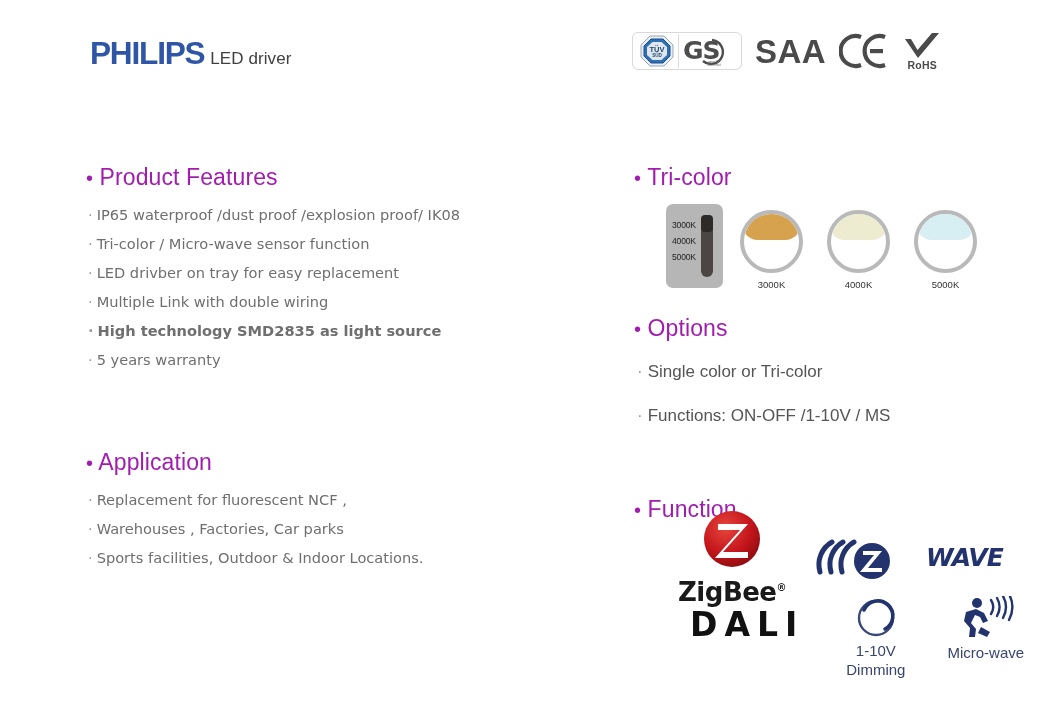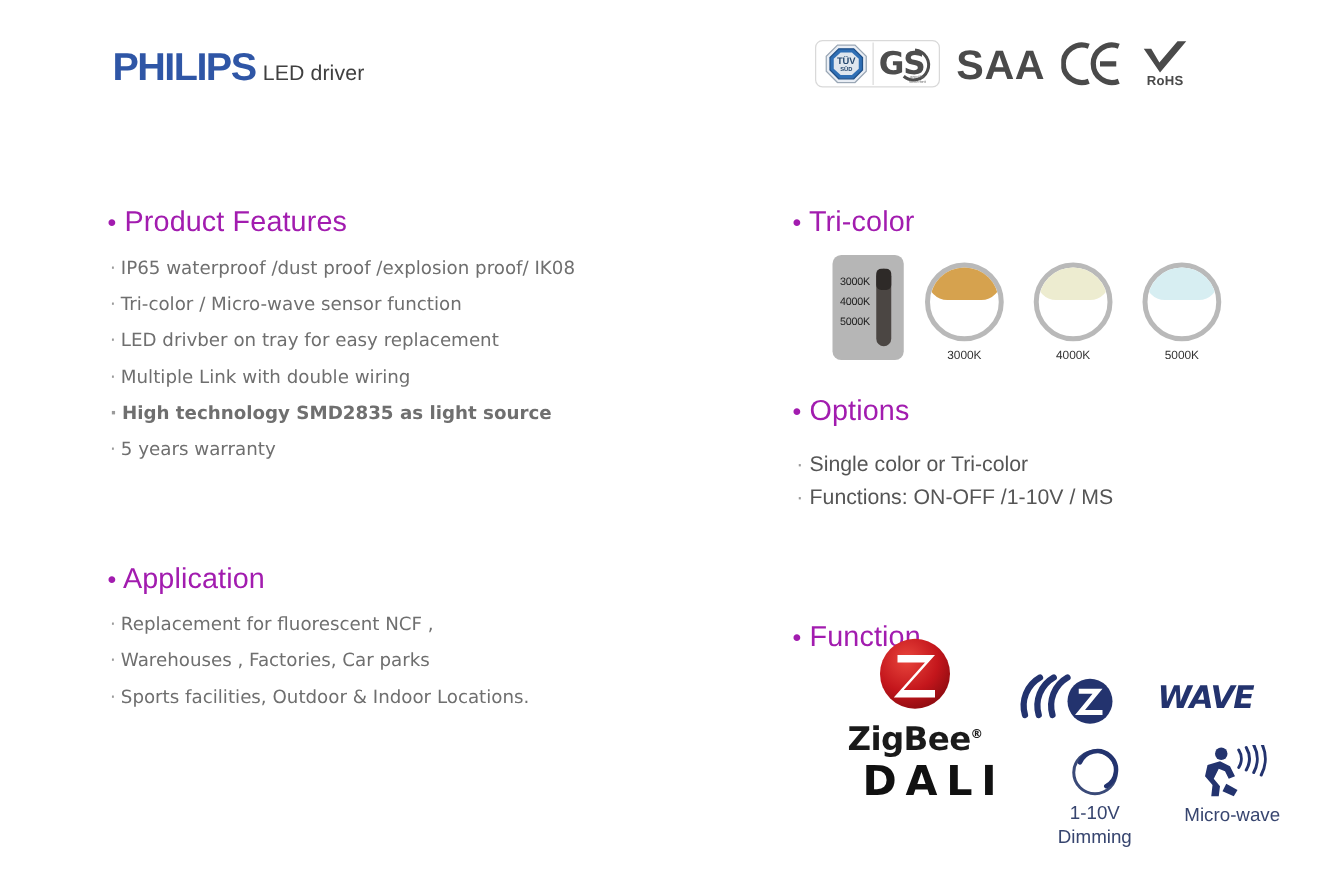--- a/index.html
+++ b/index.html
@@ -48,25 +48,24 @@
     display: flex;
     align-items: center;
     gap: 13px;
     height: 50px;
   }
   .tuv-gs-box {
     display: flex;
     align-items: center;
     border: 1px solid #d9d9d9;
     border-radius: 6px;
-    padding: 2px 2px 2px 3px;
+    padding: 2px 12px 2px 3px;
     height: 38px;
     box-sizing: border-box;
     gap: 2px;
-    margin-left: 20px;
   }
   .tuv-cell {
     width: 42px; height: 34px;
     display: flex; align-items: center; justify-content: center;
     border-right: 1px solid #dcdcdc;
   }
   .gs-cell {
     width: 48px; height: 34px;
     display: flex; align-items: center; justify-content: center;
   }
@@ -375,21 +374,21 @@
       <div class="swatch-cap">5000K</div>
     </div>
   </div>
 
   <div class="h-section" style="left:634px; top:315px;">
     <span class="dot">•</span>
     <span>Options</span>
   </div>
 
   <div class="opt-list" style="left:637px; top:362px;">
-    <div class="row" style="margin-bottom:6px;">
+    <div class="row" style="margin-bottom:24px;">
       <span class="mid">·</span><span>Single color or Tri-color</span>
     </div>
     <div class="row">
       <span class="mid">·</span><span>Functions: ON-OFF /1-10V / MS</span>
     </div>
   </div>
 
   <div class="h-section" style="left:634px; top:449px;margin-top:47px;">
     <span class="dot">•</span>
     <span>Function</span>

